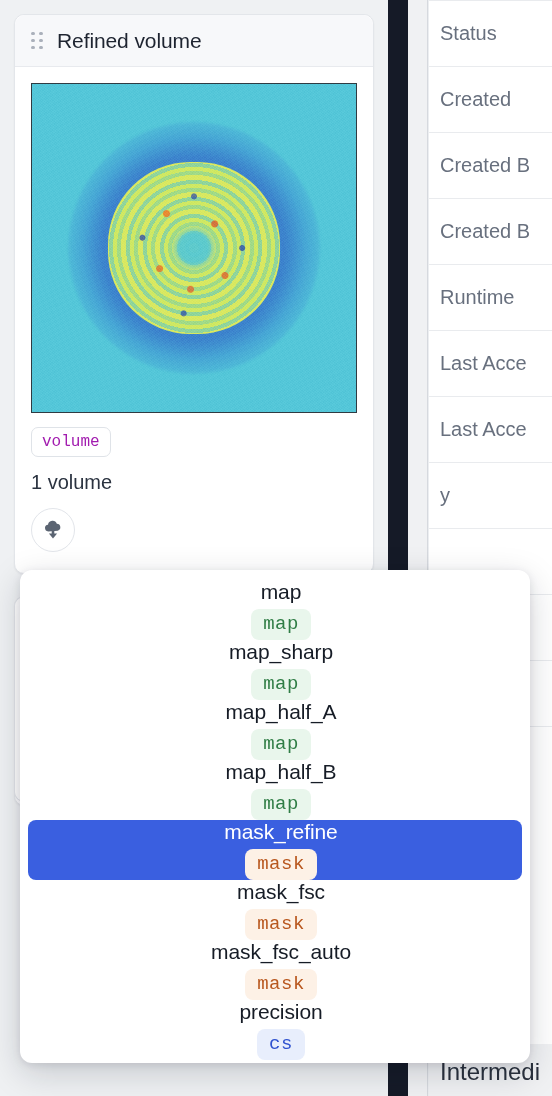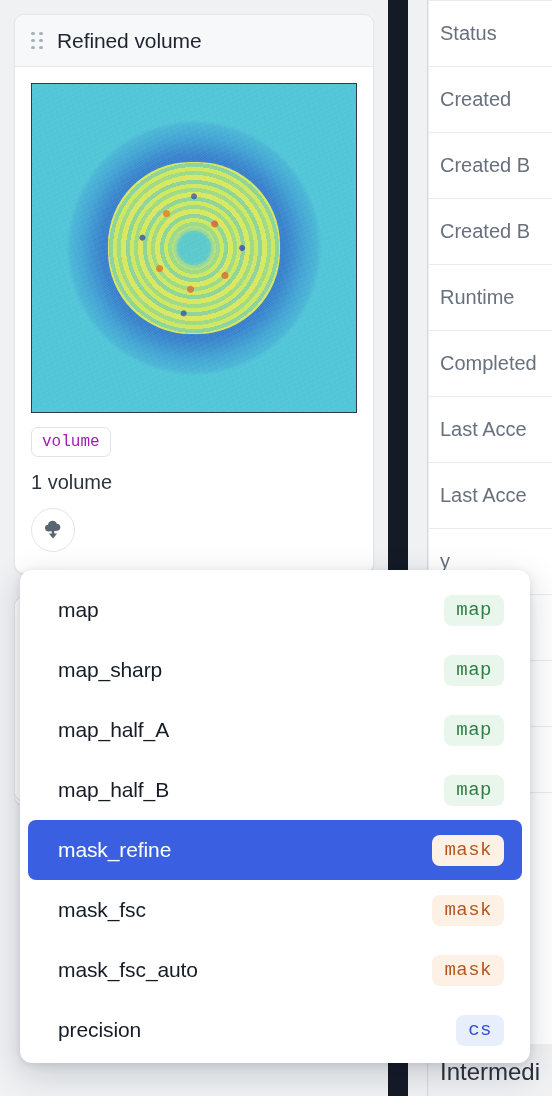--- a/index.html
+++ b/index.html
@@ -247,20 +247,21 @@
 
   .dd-item {
     height: 60px;
     margin: 0 0 0 0;
     display: flex;
     align-items: center;
     justify-content: space-between;
     padding: 0 18px 0 30px;
     border-radius: 8px;
     cursor: pointer;
+    flex-direction: column;
   }
   .dd-item.selected { background: #3a5fe0; }
 
   .dd-label {
     font-size: 21px;
     color: #161c26;
     letter-spacing: -.1px;
   }
   .dd-item.selected .dd-label { color: #ffffff; }
 
@@ -334,21 +335,20 @@
 
   <div class="rail"></div>
   <div class="gutter"></div>
 
   <div class="detail-panel">
     <div class="detail-row">Status</div>
     <div class="detail-row">Created</div>
     <div class="detail-row">Created B</div>
     <div class="detail-row">Created B</div>
     <div class="detail-row">Runtime</div>
-    <div class="detail-row">Completed</div>
     <div class="detail-row">Last Acce</div>
     <div class="detail-row">Last Acce</div>
     <div class="detail-row">y</div>
     <div class="detail-row"></div>
     <div class="detail-row"></div>
     <div class="detail-row dark">tio</div>
     <div class="detail-row dark">an</div>
   </div>
   <div class="panel-lower-bg"></div>
   <div class="detail-foot" style="left:429px;">Intermedi</div>

